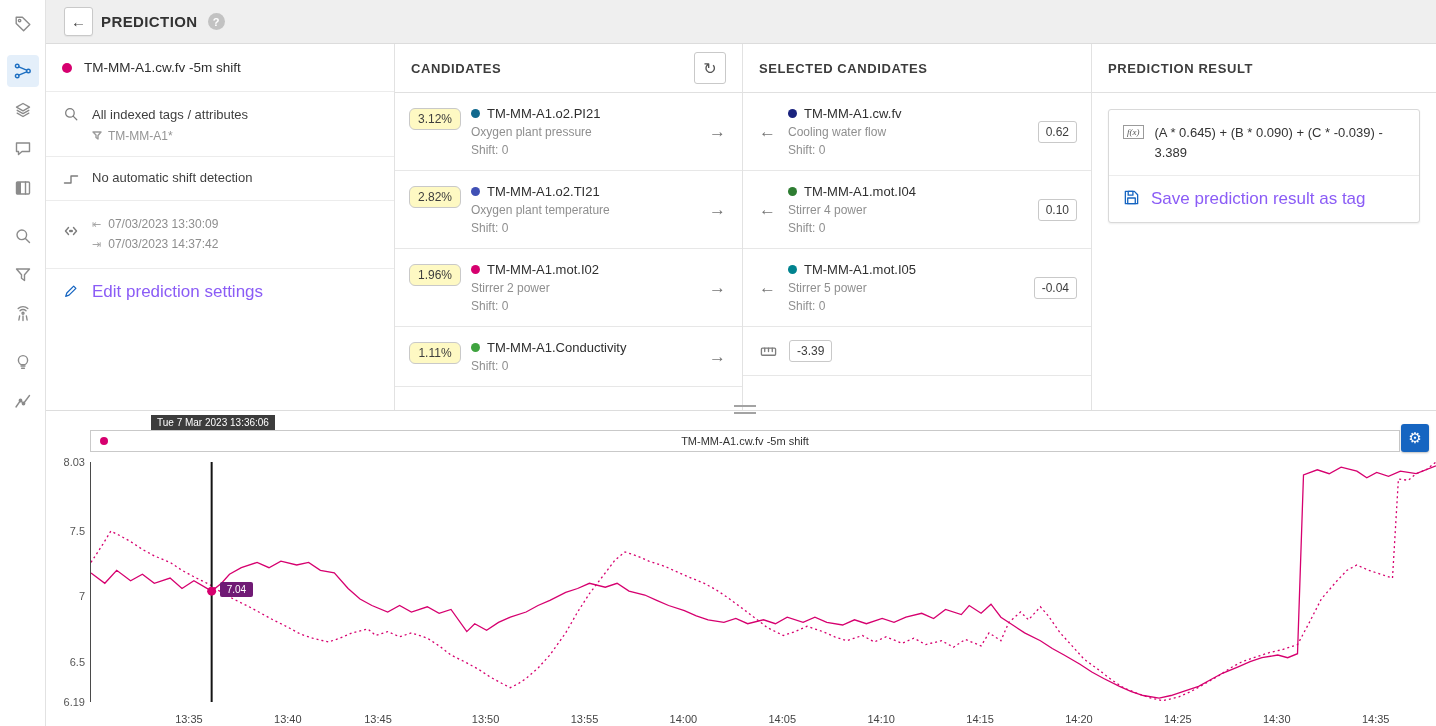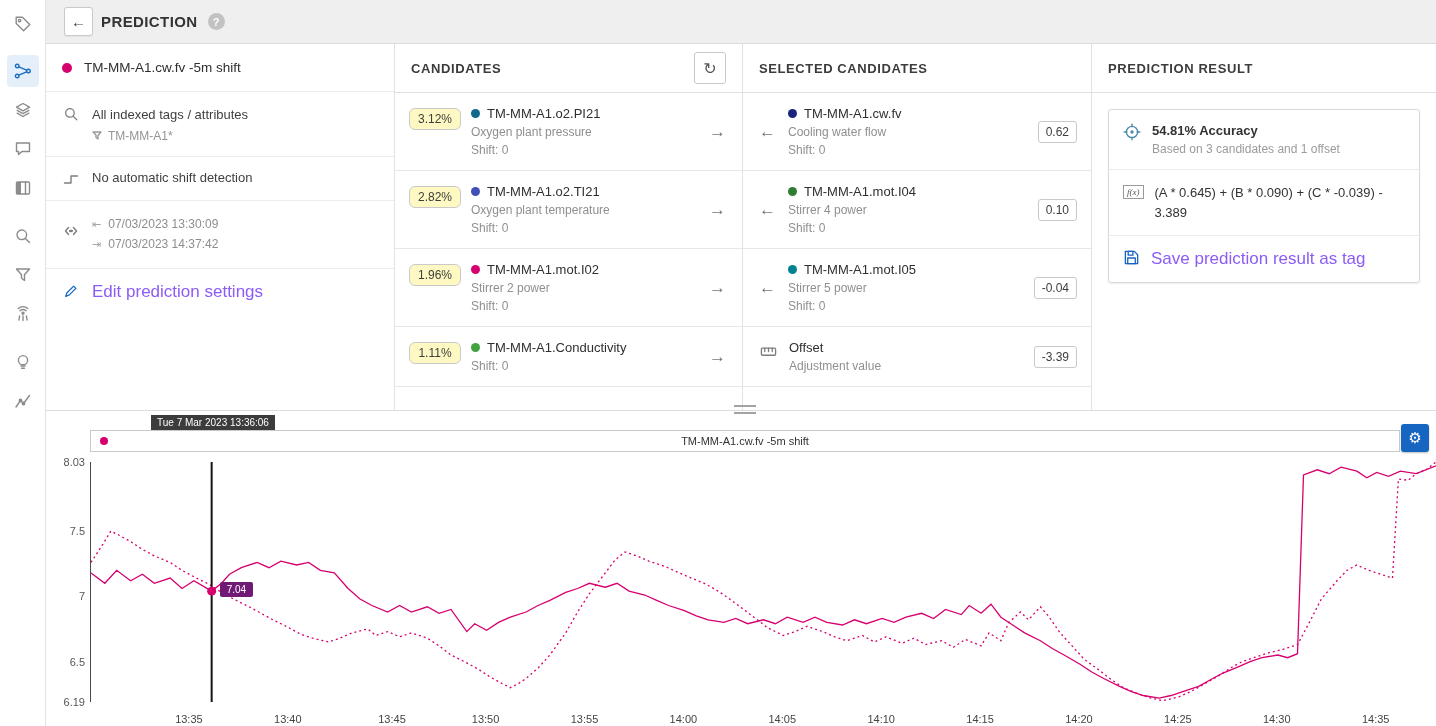--- a/index.html
+++ b/index.html
@@ -359,49 +359,29 @@
 
       <div class="crow">
         <span class="offset-icon-col">
             <svg class="ico gray" width="17" height="17" viewBox="0 0 18 18">
               <rect x="1.5" y="5.5" width="15" height="7.5" rx="1"></rect>
               <line x1="5" y1="5.5" x2="5" y2="9"></line>
               <line x1="9" y1="5.5" x2="9" y2="9"></line>
               <line x1="13" y1="5.5" x2="13" y2="9"></line>
             </svg>
           </span>
-        <span class="crow-body">
-          <span class="crow-name">
-              <span>Offset</span>
-            </span>
-          <div class="crow-desc">Adjustment value</div>
-        </span>
         <span class="value-badge">-3.39</span>
       </div>
     </div>
 
     <div class="panel result">
       <div class="panel-header">
         <span class="panel-title">PREDICTION RESULT</span>
       </div>
       <div class="result-card">
-        <div class="rrow">
-          <svg class="ico teal" width="18" height="18" viewBox="0 0 18 18">
-              <circle cx="9" cy="9" r="5.6"></circle>
-              <circle class="fill-teal" cx="9" cy="9" r="1.7"></circle>
-              <line x1="9" y1="1.2" x2="9" y2="3.8"></line>
-              <line x1="9" y1="14.2" x2="9" y2="16.8"></line>
-              <line x1="1.2" y1="9" x2="3.8" y2="9"></line>
-              <line x1="14.2" y1="9" x2="16.8" y2="9"></line>
-            </svg>
-          <span>
-            <div class="acc-title">54.81% Accuracy</div>
-            <div class="acc-note">Based on 3 candidates and 1 offset</div>
-          </span>
-        </div>
         <div class="rrow">
           <span class="fx-chip">f(x)</span>
           <span class="formula">(A * 0.645) + (B * 0.090) + (C * -0.039) - 3.389</span>
         </div>
         <div class="rrow">
           <svg class="ico blue" width="17" height="17" viewBox="0 0 18 18">
               <path d="M2.5 2.5 H12 L15.5 6 V15.5 H2.5 Z"></path>
               <rect x="5.5" y="2.5" width="5" height="4"></rect>
               <rect x="5" y="9.5" width="8" height="6"></rect>
             </svg>
@@ -437,21 +417,21 @@
           <polyline points="0.0,110.9 13.8,121.3 25.7,108.3 39.6,118.7 51.4,112.2 63.3,121.3 79.1,116.1 91.0,126.5 102.9,118.7 120.7,129.1 130.5,121.3 138.5,112.2 150.3,105.7 166.1,100.4 178.0,105.7 189.9,99.1 205.7,103.0 217.6,100.4 229.4,108.3 243.3,110.9 257.1,126.5 269.0,137.0 280.9,143.5 296.7,150.0 308.6,143.5 320.4,150.0 336.3,144.8 348.1,151.3 360.0,147.4 375.8,169.6 383.7,161.7 395.6,168.3 407.5,160.4 419.3,155.2 435.1,150.0 447.0,143.5 458.9,138.3 474.7,130.4 486.6,126.5 498.4,121.3 514.3,125.2 526.1,121.3 538.0,129.1 553.8,133.0 565.7,138.3 577.6,143.5 593.4,148.7 605.3,153.9 617.1,157.8 632.9,160.4 644.8,156.5 656.7,161.7 672.5,157.8 684.4,161.7 696.2,155.2 712.1,160.4 723.9,155.2 735.8,160.4 751.6,163.0 763.5,157.8 775.4,161.7 791.2,156.5 803.0,160.4 814.9,155.2 830.7,151.3 842.6,156.5 854.5,147.4 870.3,152.6 878.2,143.5 890.1,151.3 900.0,142.2 909.9,155.2 921.7,163.0 933.6,170.9 949.4,178.7 961.3,186.5 973.1,193.0 989.0,202.2 1000.8,210.0 1012.7,216.5 1028.5,224.3 1040.4,229.6 1052.3,233.5 1068.1,236.1 1080.0,233.5 1091.8,229.6 1107.6,224.3 1119.5,217.8 1131.4,211.3 1147.2,204.8 1159.1,199.6 1170.9,195.7 1186.8,193.0 1196.7,195.7 1206.5,191.7 1212.5,13.0 1226.3,7.8 1238.2,11.7 1250.1,5.2 1265.9,9.1 1275.8,15.7 1285.7,10.4 1297.5,14.3 1309.4,9.1 1325.2,11.7 1345.0,3.9" fill="none" stroke="#d6006f" stroke-width="1.3"></polyline>
           <polyline points="0.0,100.4 11.9,82.2 19.8,69.1 27.7,73.0 39.6,79.6 51.4,87.4 63.3,93.9 79.1,100.4 91.0,108.3 102.9,114.8 118.7,122.6 130.5,130.4 142.4,137.0 158.2,144.8 170.1,151.3 182.0,157.8 197.8,165.7 209.7,172.2 221.5,176.1 237.4,180.0 249.2,176.1 261.1,170.9 276.9,167.0 284.8,173.5 296.7,169.6 308.6,174.8 320.4,170.9 336.3,176.1 348.1,183.9 360.0,193.0 375.8,200.9 387.7,207.4 399.5,215.2 411.4,221.7 419.3,225.7 427.2,221.7 435.1,216.5 447.0,206.1 458.9,193.0 474.7,170.9 486.6,150.0 498.4,131.7 514.3,110.9 524.2,97.8 534.0,90.0 545.9,93.9 557.8,99.1 573.6,104.3 585.5,109.6 597.3,114.8 613.2,121.3 625.0,127.8 636.9,135.7 652.7,147.4 664.6,156.5 676.5,165.7 692.3,173.5 704.1,169.6 716.0,164.3 731.8,169.6 743.7,174.8 755.6,178.7 771.4,173.5 783.3,180.0 795.1,174.8 811.0,181.3 822.8,176.1 834.7,182.6 850.5,178.7 862.4,185.2 874.3,177.4 890.1,183.9 898.0,170.9 909.9,178.7 917.8,160.4 929.6,150.0 937.5,157.8 949.4,144.8 957.3,153.9 969.2,170.9 981.1,183.9 992.9,197.0 1008.8,208.7 1020.6,217.8 1032.5,225.7 1048.3,232.2 1060.2,236.1 1072.0,238.7 1087.9,234.8 1099.7,229.6 1111.6,223.0 1127.4,213.9 1139.3,206.1 1151.2,199.6 1167.0,194.3 1178.9,190.4 1190.7,187.8 1206.5,182.6 1218.4,160.4 1230.3,137.0 1246.1,118.7 1256.0,108.3 1265.9,103.0 1277.8,108.3 1289.6,112.2 1301.5,116.1 1307.4,17.0 1317.3,18.3 1325.2,11.7 1335.1,7.8 1345.0,0.0" fill="none" stroke="#d6006f" stroke-width="1.3" stroke-dasharray="2 3"></polyline>
           <line x1="120.65441176470588" x2="120.65441176470588" y1="0" y2="240" stroke="#141414" stroke-width="2"></line>
           <circle cx="120.65441176470588" cy="129.1304347826087" r="4.5" fill="#d6006f"></circle>
         </svg>
       <div class="cursor-badge" id="cursor-badge" style="left: 128.654px; top: 120.13px;">7.04</div>
     </div>
     <div class="x-axis" id="x-axis">
         <div class="x-tick" style="left: 73.8971px;">13:35</div>
         <div class="x-tick" style="left: 172.794px;">13:40</div>
-        <div class="x-tick" style="left: 277px;">13:45</div>
+        <div class="x-tick" style="left: 263px;">13:45</div>
         <div class="x-tick" style="left: 370.588px;">13:50</div>
         <div class="x-tick" style="left: 469.485px;">13:55</div>
         <div class="x-tick" style="left: 568.382px;">14:00</div>
         <div class="x-tick" style="left: 667.279px;">14:05</div>
         <div class="x-tick" style="left: 766.176px;">14:10</div>
         <div class="x-tick" style="left: 865.074px;">14:15</div>
         <div class="x-tick" style="left: 963.971px;">14:20</div>
         <div class="x-tick" style="left: 1062.87px;">14:25</div>
         <div class="x-tick" style="left: 1161.76px;">14:30</div>
         <div class="x-tick" style="left: 1260.66px;">14:35</div>

